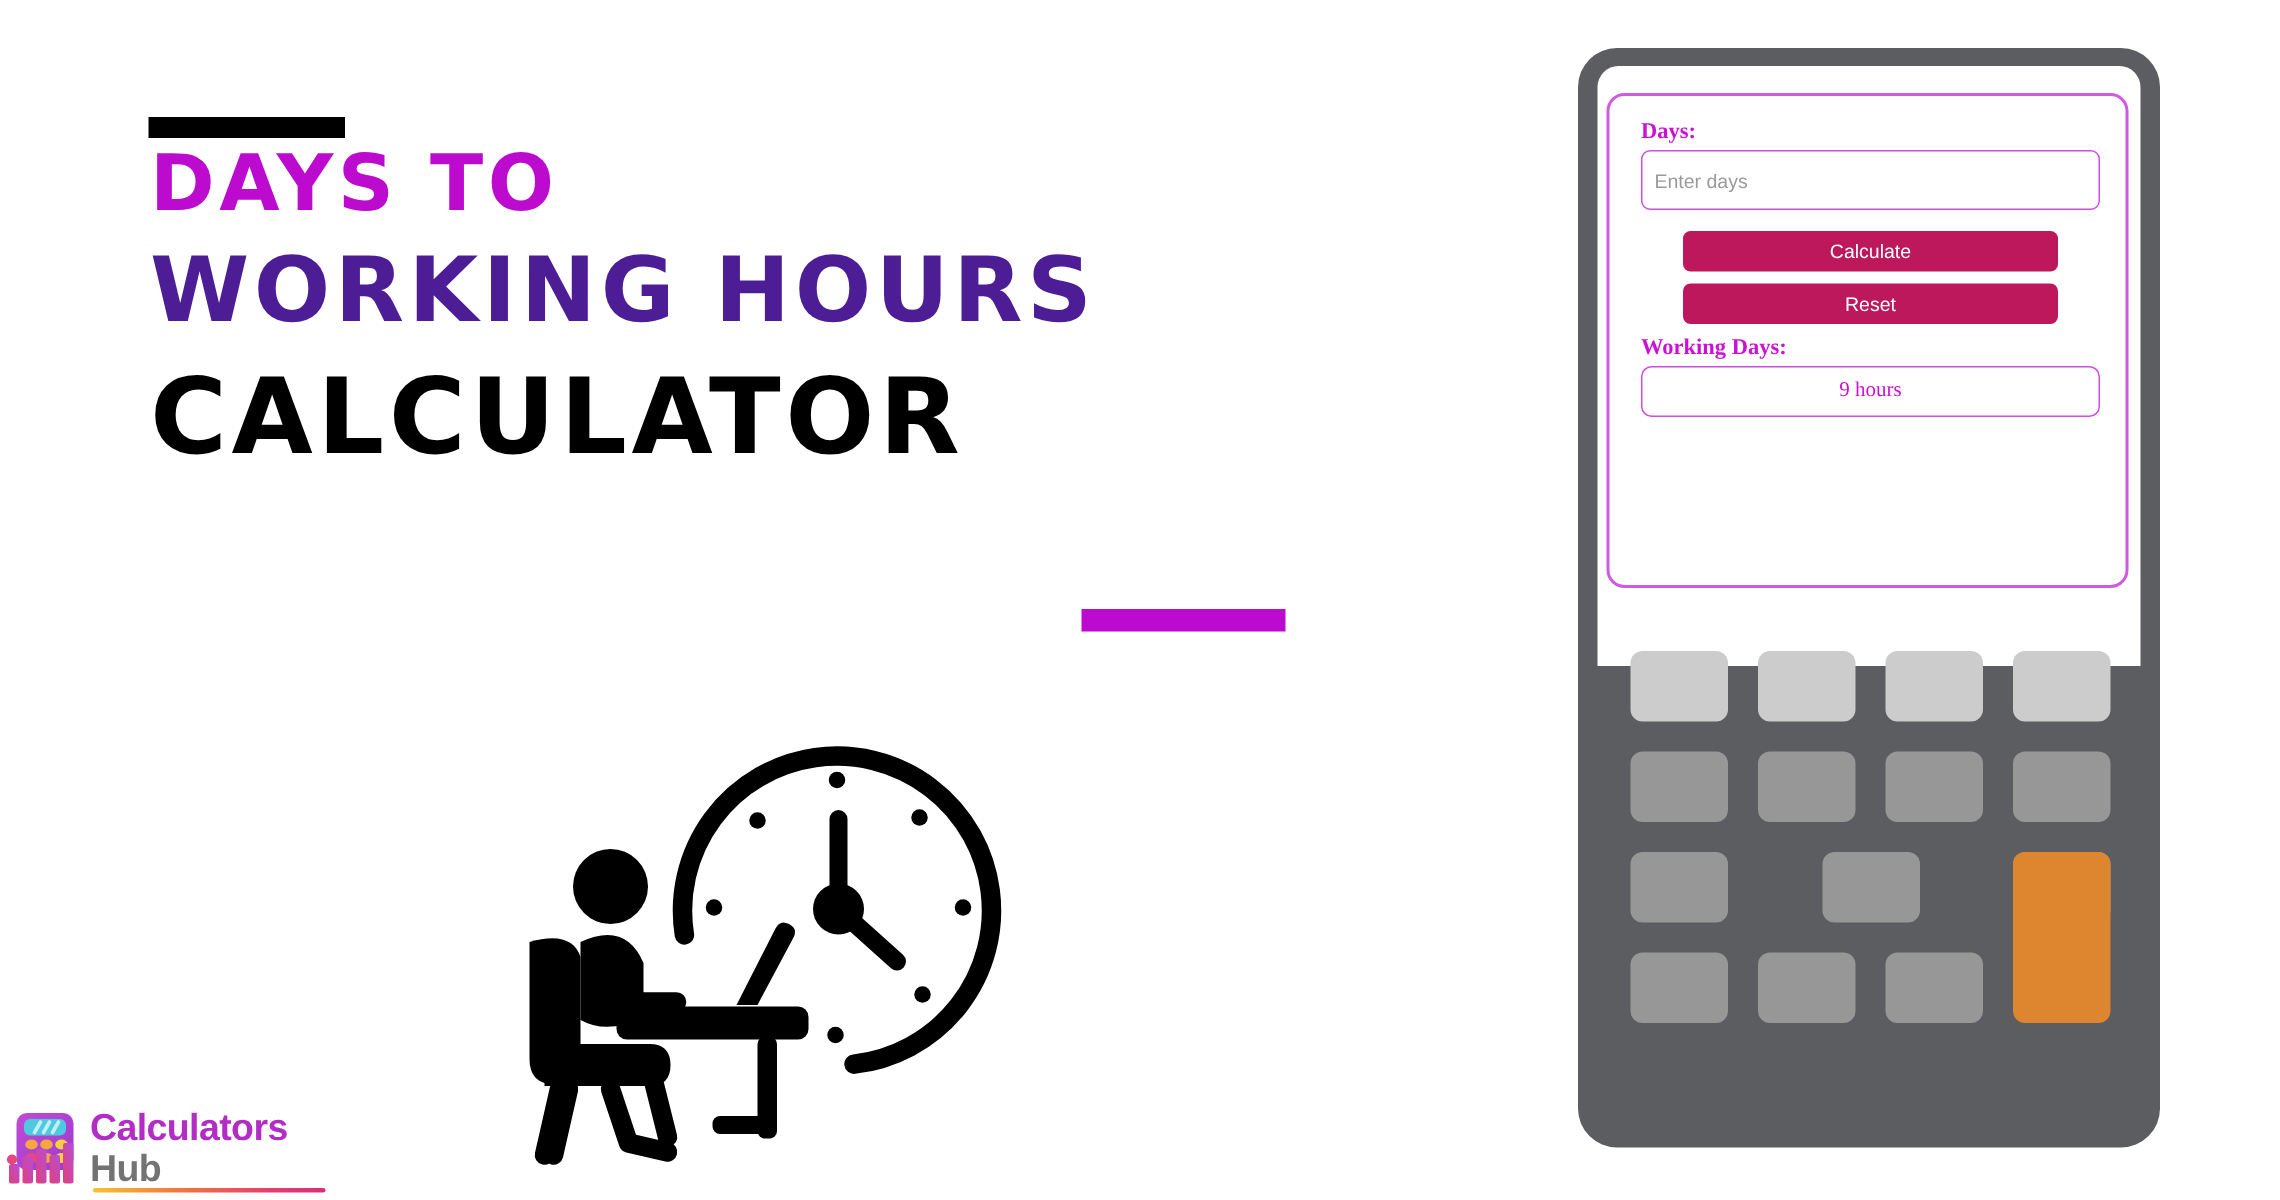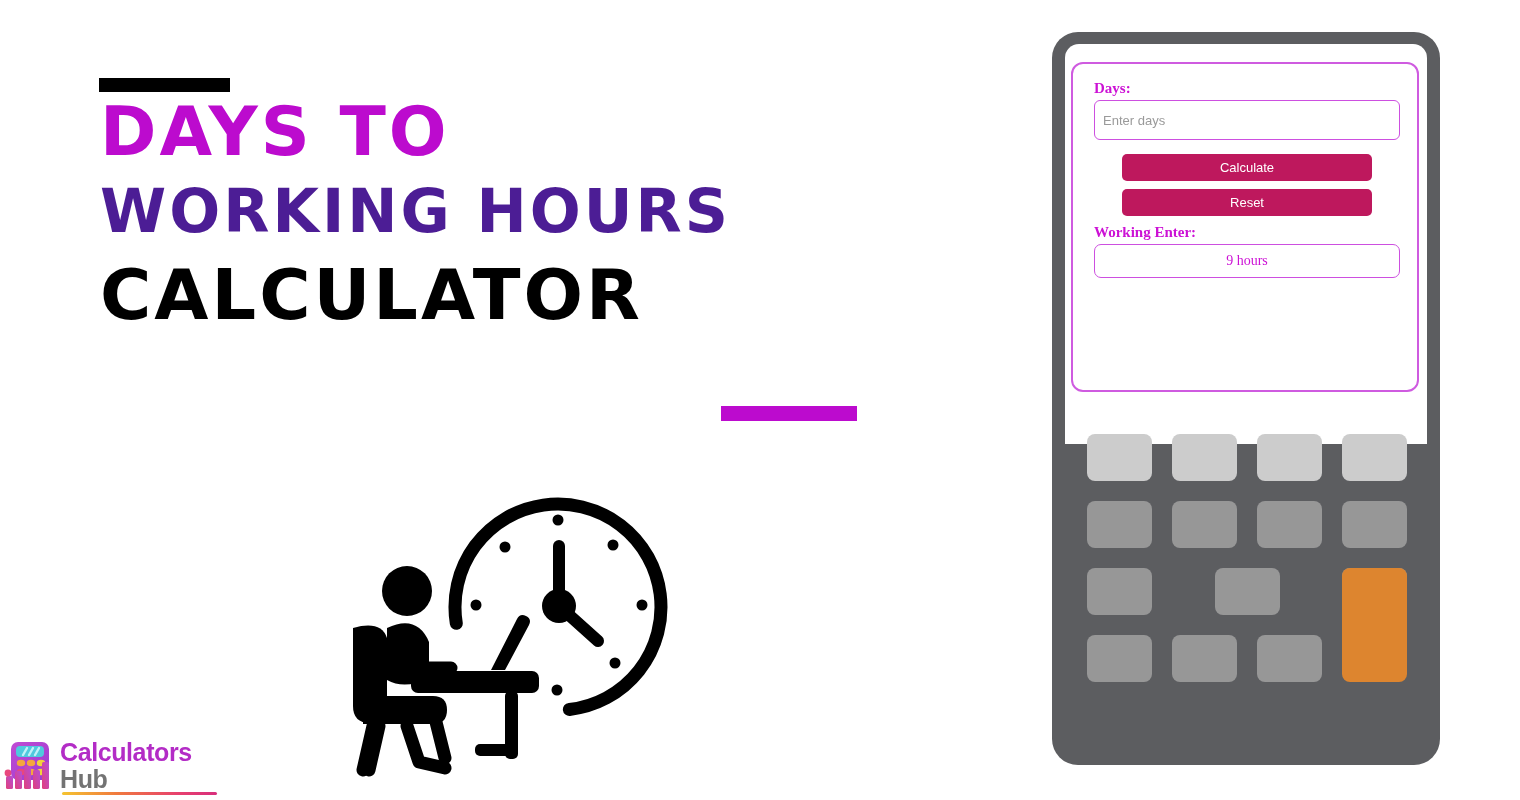--- a/index.html
+++ b/index.html
@@ -36,21 +36,21 @@
   }
   .headline .line {
     display: block;
     font-family: "DejaVu Sans", sans-serif;
     font-weight: 700;
     letter-spacing: 3px;
     line-height: 1.06;
     white-space: nowrap;
   }
   .headline .l1 {
-    font-size: 68px;
+    font-size: 52px;
     color: #BC0BCE;
   }
   .headline .l2 {
     font-size: 60px;
     color: #4c1d95;
     margin-top: 12px;
   }
   .headline .l3 {
     font-size: 70px;
     color: #000000;
@@ -367,21 +367,21 @@
           <input class="text-input" type="text" placeholder="Enter days" style="">
         </div>
 
 
         <div id="btn-group">
           <button class="btn">Calculate</button>
           <button class="btn">Reset</button>
         </div>
 
         <div>
-          <label class="field-label">Working Enter:</label>
+          <label class="field-label">Working Days:</label>
           <div class="result-box">9 hours</div>
         </div>
 
       </div>
     </div>
   </div>
 
   <div id="keypad">
     <div class="key-row">
       <div class="key light"></div>

